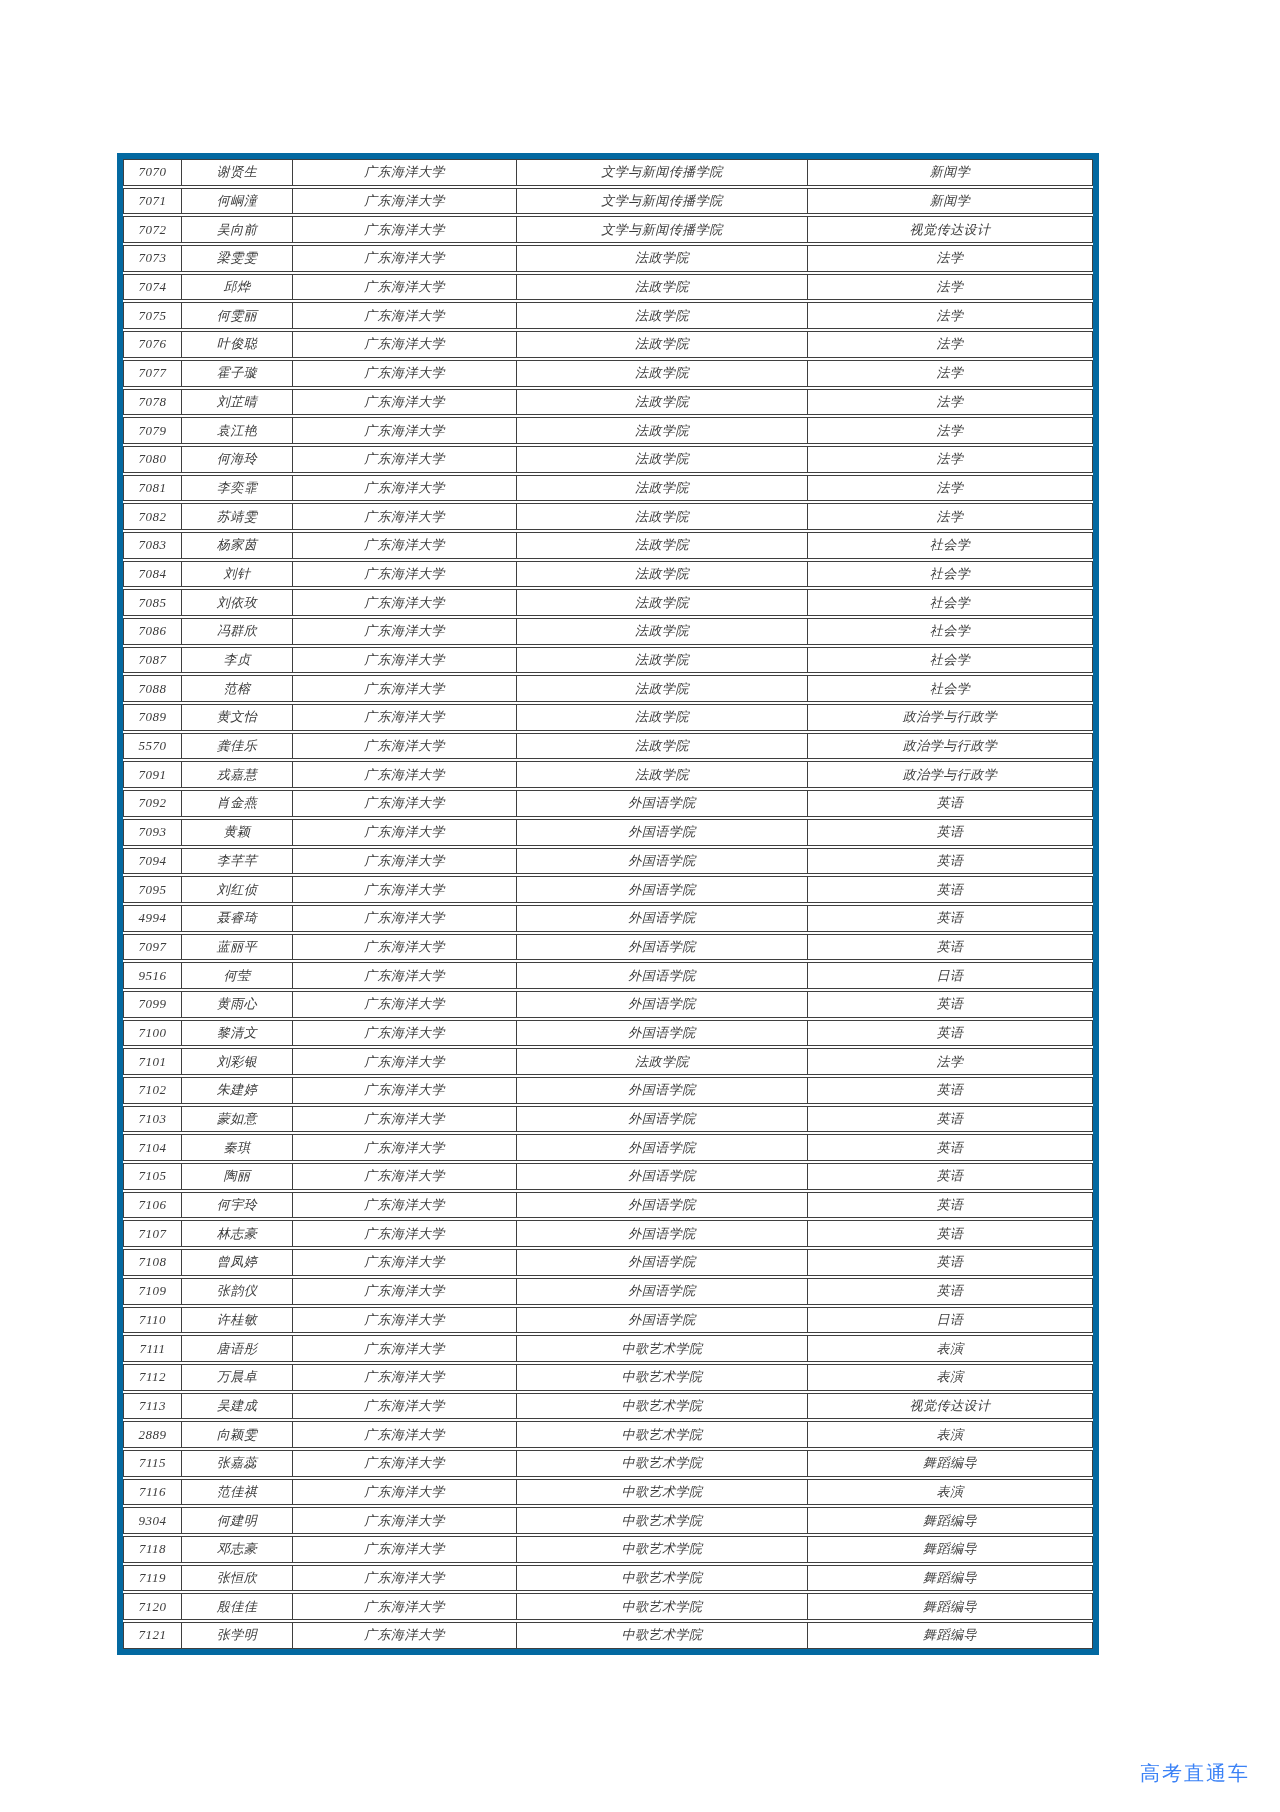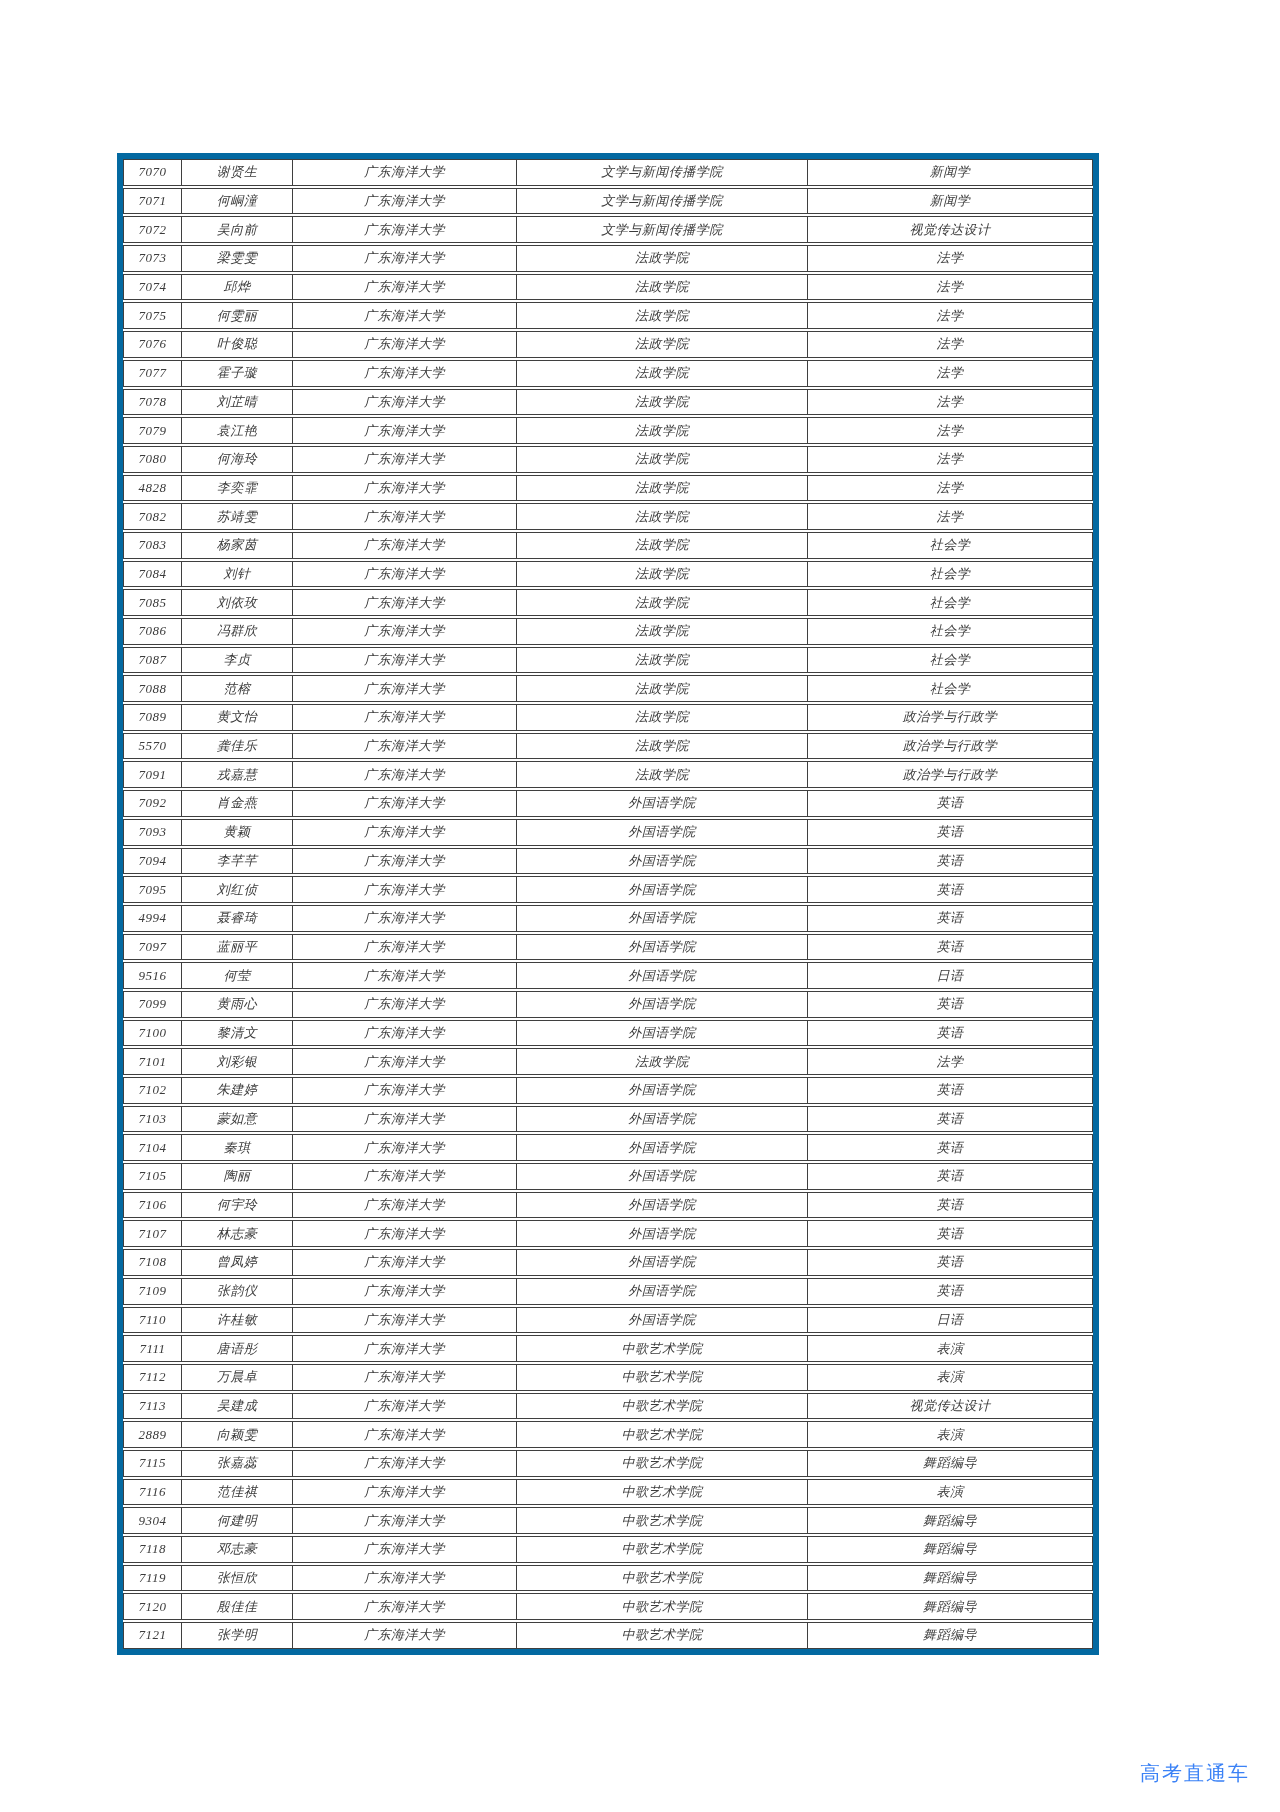--- a/index.html
+++ b/index.html
@@ -136,21 +136,21 @@
       <div class="tcell c-major">法学</div>
     </div>
     <div class="trow">
       <div class="tcell c-id">7080</div>
       <div class="tcell c-name">何海玲</div>
       <div class="tcell c-univ">广东海洋大学</div>
       <div class="tcell c-college">法政学院</div>
       <div class="tcell c-major">法学</div>
     </div>
     <div class="trow">
-      <div class="tcell c-id">4828</div>
+      <div class="tcell c-id">7081</div>
       <div class="tcell c-name">李奕霏</div>
       <div class="tcell c-univ">广东海洋大学</div>
       <div class="tcell c-college">法政学院</div>
       <div class="tcell c-major">法学</div>
     </div>
     <div class="trow">
       <div class="tcell c-id">7082</div>
       <div class="tcell c-name">苏靖雯</div>
       <div class="tcell c-univ">广东海洋大学</div>
       <div class="tcell c-college">法政学院</div>

